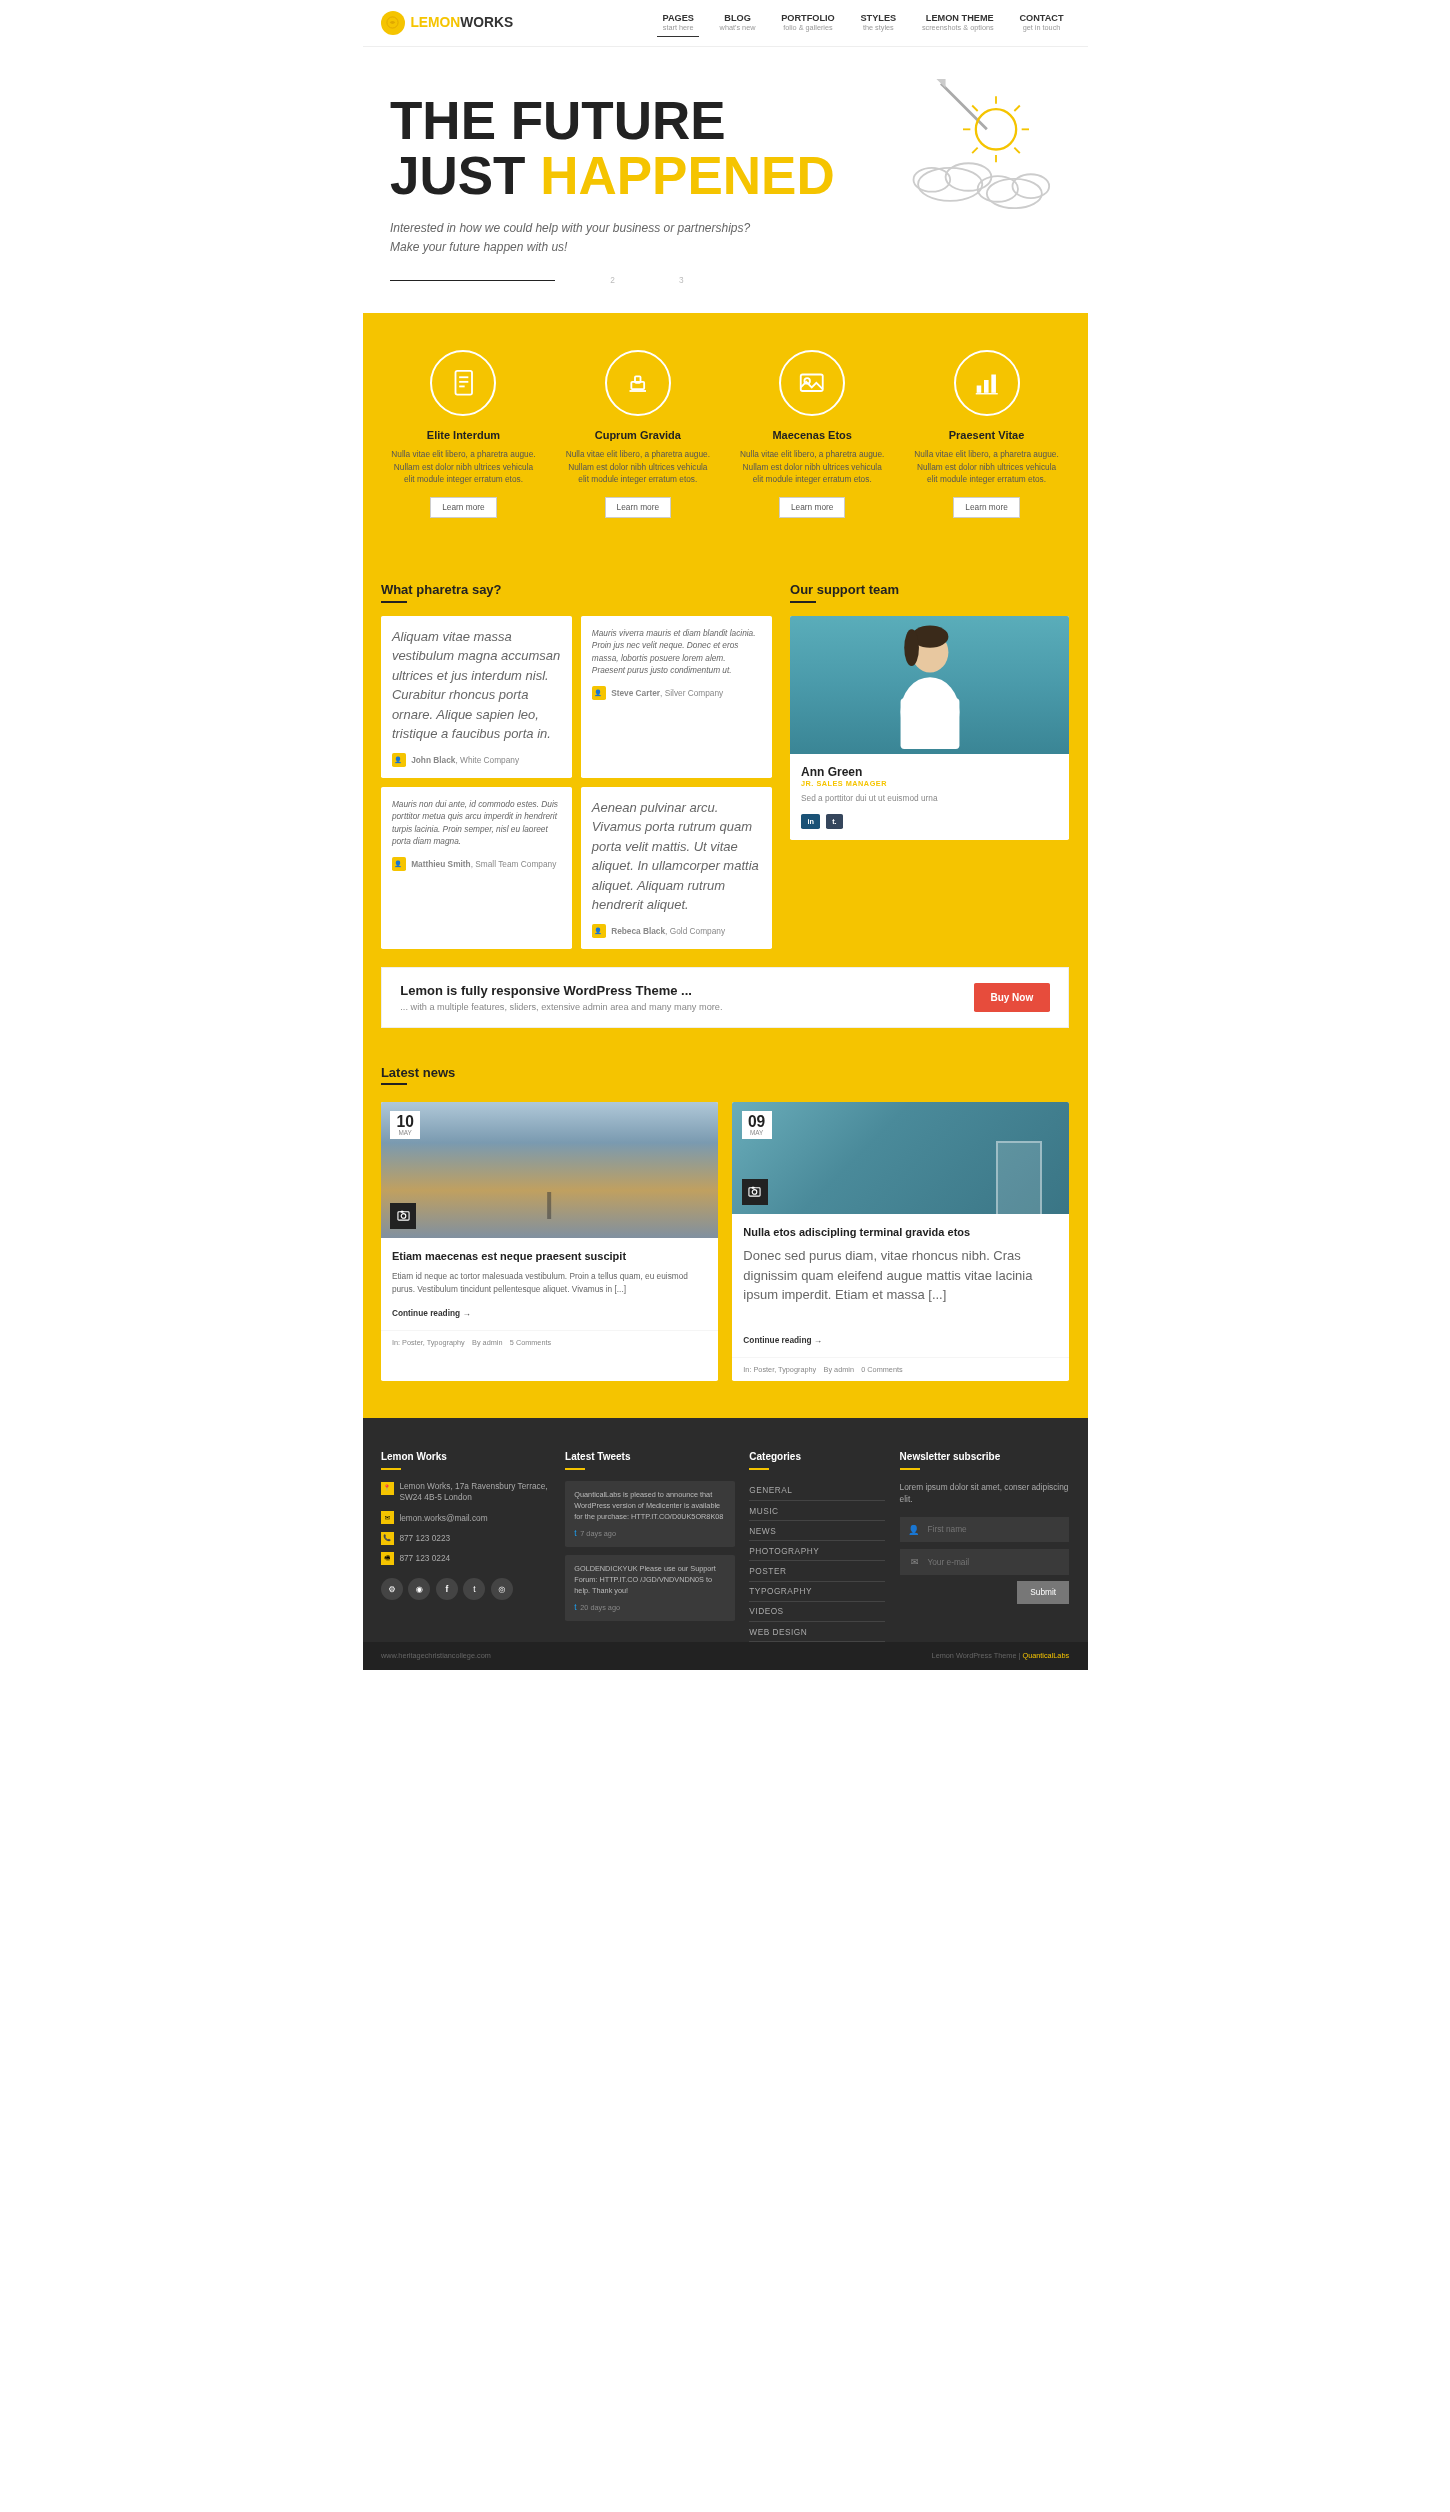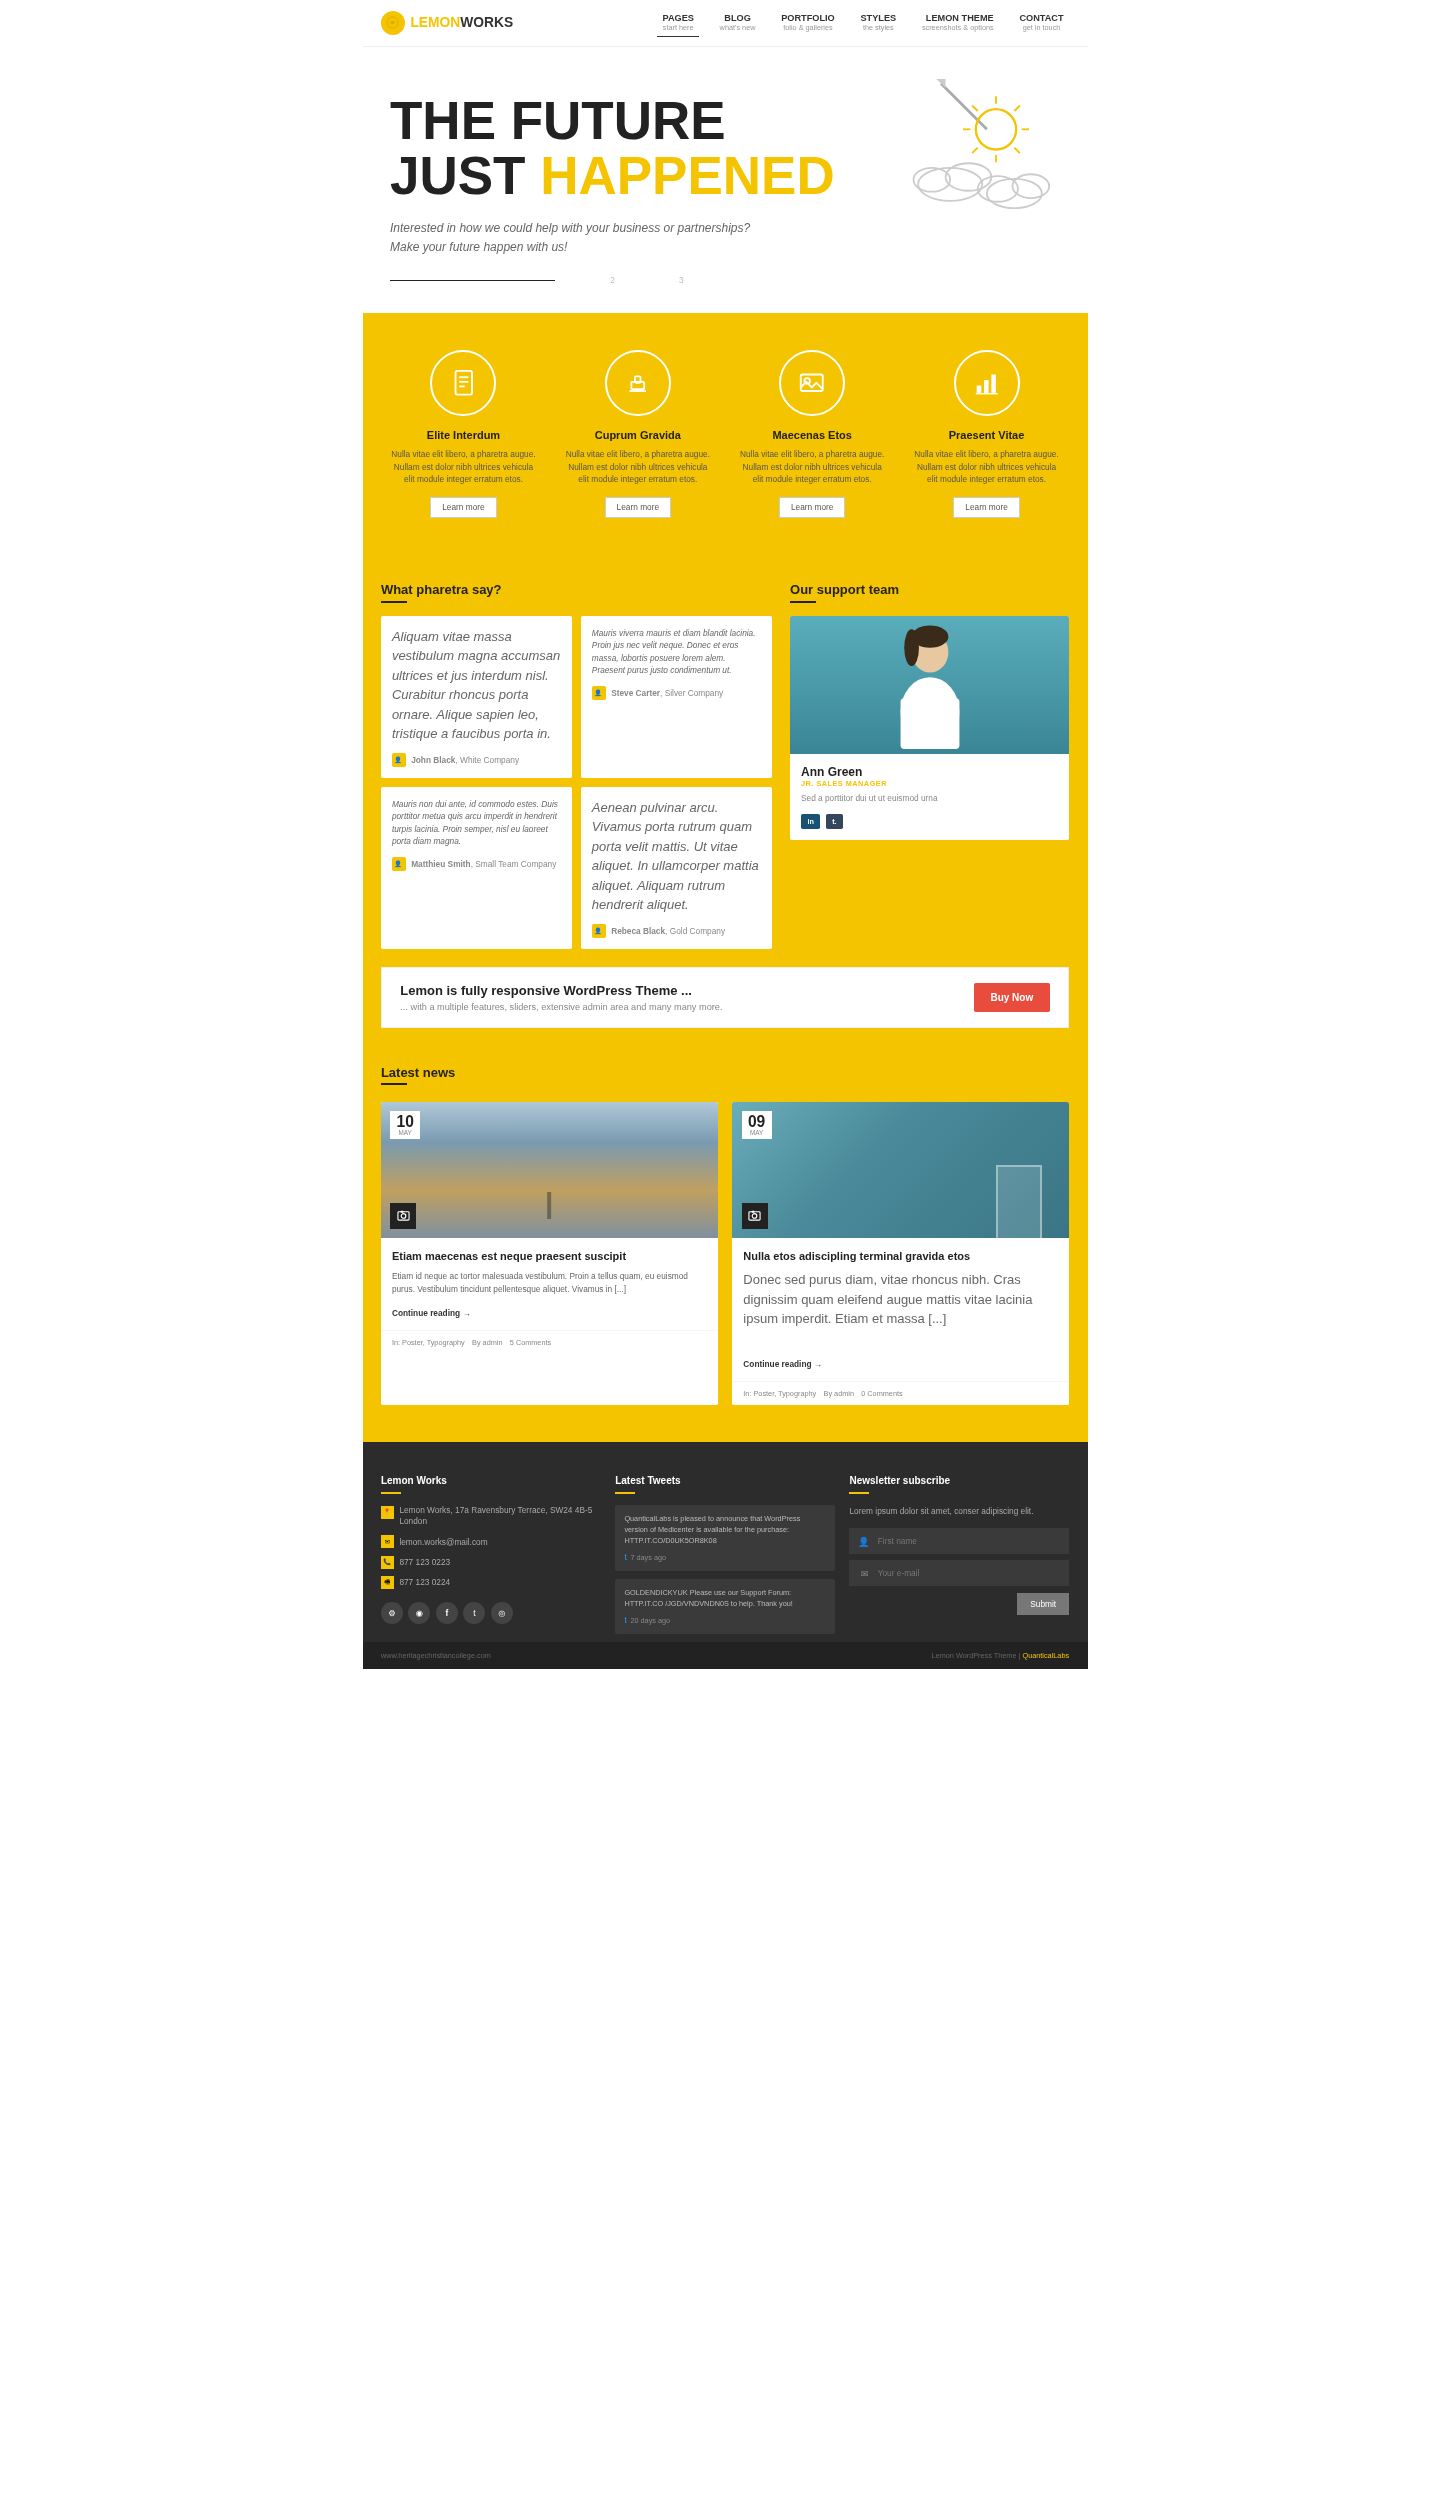--- a/index.html
+++ b/index.html
@@ -260,21 +260,21 @@
         <a style="font-size:8.3px;color:#333;font-weight:bold;cursor:pointer;text-decoration:none;">Continue reading →</a>
       </div>
       <div style="display:flex;gap:7.3px;padding:7.3px 11px;border-top:0.9px solid #f5f5f5;flex-wrap:wrap;">
         <span style="font-size:7.3px;color:#888;">In: Poster, Typography</span>
         <span style="font-size:7.3px;color:#888;">By admin</span>
         <span style="font-size:7.3px;color:#888;">5 Comments</span>
       </div>
     </div>
 
     <div style="flex:1;background:#fff;border-radius:1.8px;overflow:hidden;">
-      <div style="position:relative;height:136px;background:linear-gradient(135deg,#6aadba 0%,#4a8a9a 40%,#3a7585 100%);overflow:hidden;">
+      <div style="position:relative;height:112px;background:linear-gradient(135deg,#6aadba 0%,#4a8a9a 40%,#3a7585 100%);overflow:hidden;">
         <div style="position:absolute;top:9.2px;left:9.2px;background:#fff;padding:2.8px 6.4px;text-align:center;">
           <div style="font-size:15.6px;font-weight:bold;color:#222;line-height:1;">09</div>
           <div style="font-size:6.4px;color:#888;text-transform:uppercase;">MAY</div>
         </div>
         <div style="position:absolute;bottom:9.2px;left:9.2px;width:26px;height:26px;background:#222;display:flex;align-items:center;justify-content:center;">
           <svg width="13" height="13" viewBox="0 0 14 14">
             <rect x="1" y="3" width="12" height="9" rx="1" fill="none" stroke="white" stroke-width="1.2"></rect>
             <circle cx="7" cy="7.5" r="2.5" fill="none" stroke="white" stroke-width="1.2"></circle>
             <rect x="4" y="2" width="3" height="2" rx="0.5" fill="white"></rect>
           </svg>
@@ -343,20 +343,33 @@
 
       <div style="background:#3a3a3a;padding:9.2px;margin-bottom:7.3px;border-radius:1.8px;">
         <div style="font-size:7.3px;color:#bbb;line-height:1.5;margin-bottom:5.5px;">GOLDENDICKYUK Please use our Support Forum: HTTP.IT.CO /JGD/VNDVNDN0S to help. Thank you!</div>
         <div style="display:flex;align-items:center;gap:3.7px;">
           <span style="font-size:8.3px;color:#1da1f2;">t</span>
           <span style="font-size:7.3px;color:#888;">20 days ago</span>
         </div>
       </div>
     </div>
 
+    <div style="flex:0.8;">
+      <div style="font-size:10px;font-weight:bold;color:#fff;margin-bottom:5.5px;">Categories</div>
+      <div style="width:20px;height:1.8px;background:#f5c400;margin-bottom:11px;"></div>
+
+      <div style="padding:4.6px 0;border-bottom:0.9px solid #444;font-size:8.3px;color:#aaa;cursor:pointer;text-transform:uppercase;letter-spacing:0.5px;">GENERAL</div>
+      <div style="padding:4.6px 0;border-bottom:0.9px solid #444;font-size:8.3px;color:#aaa;cursor:pointer;text-transform:uppercase;letter-spacing:0.5px;">MUSIC</div>
+      <div style="padding:4.6px 0;border-bottom:0.9px solid #444;font-size:8.3px;color:#aaa;cursor:pointer;text-transform:uppercase;letter-spacing:0.5px;">NEWS</div>
+      <div style="padding:4.6px 0;border-bottom:0.9px solid #444;font-size:8.3px;color:#aaa;cursor:pointer;text-transform:uppercase;letter-spacing:0.5px;">PHOTOGRAPHY</div>
+      <div style="padding:4.6px 0;border-bottom:0.9px solid #444;font-size:8.3px;color:#aaa;cursor:pointer;text-transform:uppercase;letter-spacing:0.5px;">POSTER</div>
+      <div style="padding:4.6px 0;border-bottom:0.9px solid #444;font-size:8.3px;color:#aaa;cursor:pointer;text-transform:uppercase;letter-spacing:0.5px;">TYPOGRAPHY</div>
+      <div style="padding:4.6px 0;border-bottom:0.9px solid #444;font-size:8.3px;color:#aaa;cursor:pointer;text-transform:uppercase;letter-spacing:0.5px;">VIDEOS</div>
+      <div style="padding:4.6px 0;border-bottom:0.9px solid #444;font-size:8.3px;color:#aaa;cursor:pointer;text-transform:uppercase;letter-spacing:0.5px;">WEB DESIGN</div>
+    </div>
 
     <div style="flex:1;">
       <div style="font-size:10px;font-weight:bold;color:#fff;margin-bottom:5.5px;">Newsletter subscribe</div>
       <div style="width:20px;height:1.8px;background:#f5c400;margin-bottom:11px;"></div>
       <div style="font-size:8.3px;color:#aaa;line-height:1.5;margin-bottom:11px;">Lorem ipsum dolor sit amet, conser adipiscing elit.</div>
 
       <div style="display:flex;align-items:center;gap:7.3px;background:#3a3a3a;padding:6.4px 9.2px;margin-bottom:6.4px;">
         <div style="width:13px;height:13px;display:flex;align-items:center;justify-content:center;font-size:9.2px;color:#888;">👤</div>
         <input type="text" style="background: transparent; border: none; outline: none; font-size: 8.3px; color: rgb(187, 187, 187); width: 100%;" placeholder="First name">
       </div>

